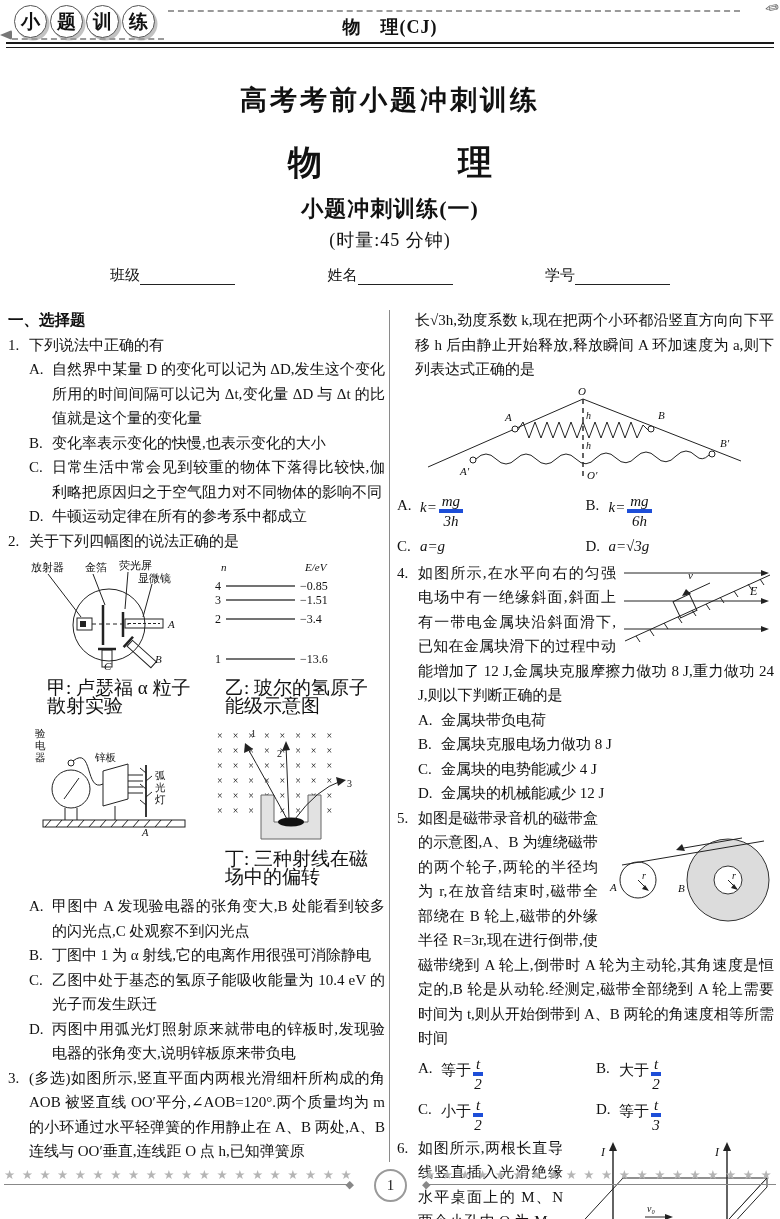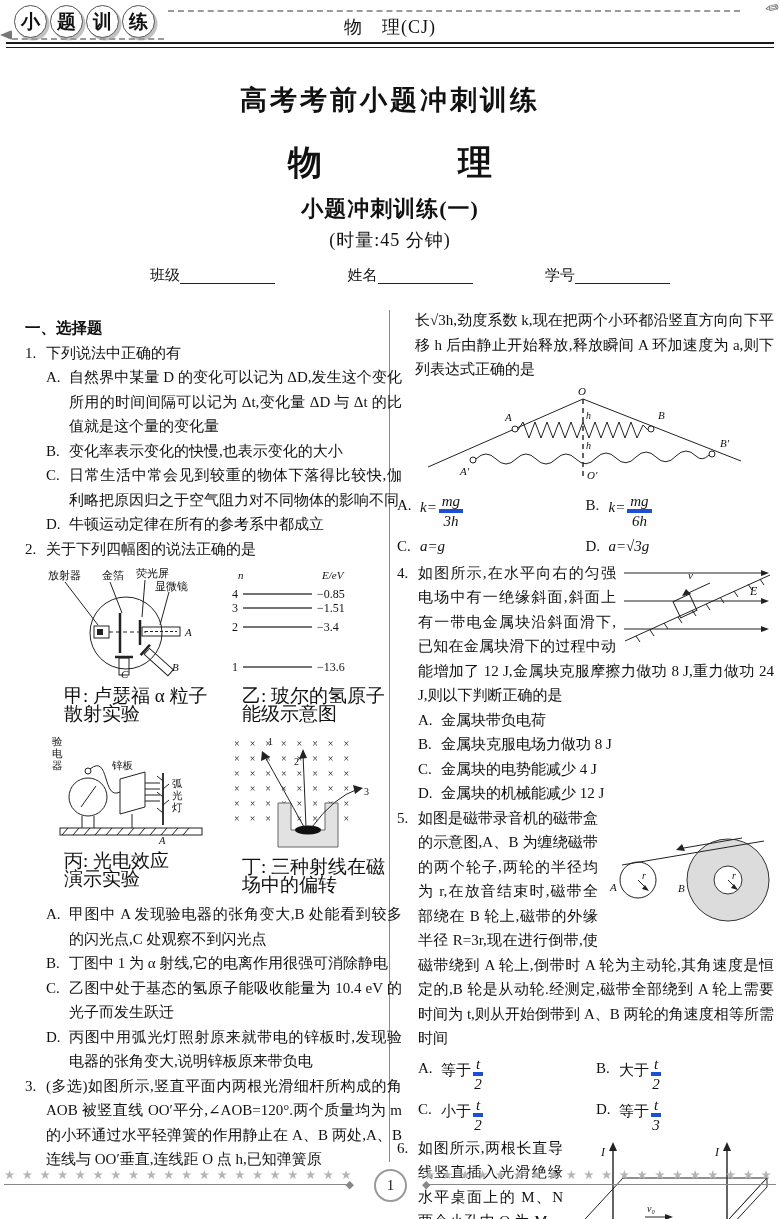--- a/index.html
+++ b/index.html
@@ -9,34 +9,34 @@
   .hdr{position:absolute;top:0;left:0;width:780px;height:48px;}
   .logo{position:absolute;left:14px;top:5px;display:flex;gap:3px;}
   .lc{width:31px;height:31px;border:1.5px solid #555;border-radius:50%;background:#fff;
       box-shadow:2.5px 2.5px 0 #c2c2c2;display:flex;align-items:center;justify-content:center;
       font-family:"Liberation Sans","DejaVu Sans",sans-serif;font-weight:bold;font-size:19px;}
   .hdash-top{position:absolute;left:168px;top:10px;width:572px;border-top:2px dashed #9a9a9a;}
   .hdash-bot{position:absolute;left:12px;top:38px;width:152px;border-top:2px dashed #9a9a9a;}
   .pencil{position:absolute;right:2px;top:-2px;font-size:16px;color:#666;transform:rotate(125deg);}
   .pennib{position:absolute;left:0px;top:30px;width:0;height:0;border-top:5px solid transparent;
           border-bottom:5px solid transparent;border-right:12px solid #777;border-radius:2px;}
-  .hsub{position:absolute;left:0;top:15px;width:100%;text-align:center;font-weight:normal;
+  .hsub{position:absolute;left:0;top:15px;width:100%;text-align:center;font-weight:bold;
         font-size:18px;letter-spacing:1px;}
   .hrule{position:absolute;left:6px;right:6px;top:42px;height:3px;
          border-top:2.5px solid #1a1a1a;border-bottom:1.5px solid #1a1a1a;}
   
   .t1{position:absolute;top:82px;width:100%;text-align:center;font-size:27px;font-weight:bold;letter-spacing:3px;}
   .t2{position:absolute;top:140px;width:100%;text-align:center;font-size:34px;font-weight:bold;white-space:pre;}
   .t3{position:absolute;top:194px;width:100%;text-align:center;font-size:22px;font-weight:bold;letter-spacing:1px;}
   .t4{position:absolute;top:228px;width:100%;text-align:center;font-size:18px;letter-spacing:1px;}
   .fields{position:absolute;top:266px;left:110px;width:560px;display:flex;justify-content:space-between;font-size:15px;}
-  .field{display:flex;align-items:center;margin-left:40px;}
+  .field{display:flex;align-items:flex-end;}
   .blank{display:inline-block;width:95px;border-bottom:1.2px solid #222;height:16px;}
   
-  .colL{position:absolute;left:25px;top:308px;width:377px;font-size:15px;line-height:24.5px;text-align:justify;margin-top:8px;}
+  .colL{position:absolute;left:8px;top:308px;width:377px;font-size:15px;line-height:24.5px;text-align:justify;}
   .colR{position:absolute;left:397px;top:308px;width:377px;font-size:15px;line-height:24.5px;text-align:justify;}
   .divider{position:absolute;left:389px;top:310px;width:1px;height:852px;background:#8a8a8a;}
   .sec{font-family:"Liberation Sans","DejaVu Sans",sans-serif;font-weight:bold;font-size:15.5px;}
   .q{position:relative;padding-left:21px;}
   .qnum{position:absolute;left:0;top:0;}
   .opt{position:relative;padding-left:23px;}
   .opt .lbl{position:absolute;left:0;}
   .cont{padding-left:18px;}
   
   .figgrid{display:flex;flex-wrap:wrap;margin:4px 0 2px 0;}
@@ -221,24 +221,20 @@
             </g>
             <text x="4" y="14" font-size="10.5">验</text>
             <text x="4" y="26" font-size="10.5">电</text>
             <text x="4" y="38" font-size="10.5">器</text>
             <text x="64" y="38" font-size="10.5">锌板</text>
             <text x="124" y="56" font-size="10.5">弧</text>
             <text x="124" y="68" font-size="10.5">光</text>
             <text x="124" y="80" font-size="10.5">灯</text>
             <text x="111" y="113" font-size="10.5" class="it">A</text>
           </svg>
-          <div class="cap">
-            <div>丙: 光电效应</div>
-            <div>演示实验</div>
-          </div>
         </div>
 
         <div class="figcell">
           <svg width="152" height="120" viewBox="0 0 152 120">
             <g font-size="10" fill="#444" letter-spacing="10">
               <text x="8" y="16">××××××××</text>
               <text x="8" y="31">××××××××</text>
               <text x="8" y="46">××××××××</text>
               <text x="8" y="61">××××××××</text>
               <text x="8" y="76">××××××××</text>

